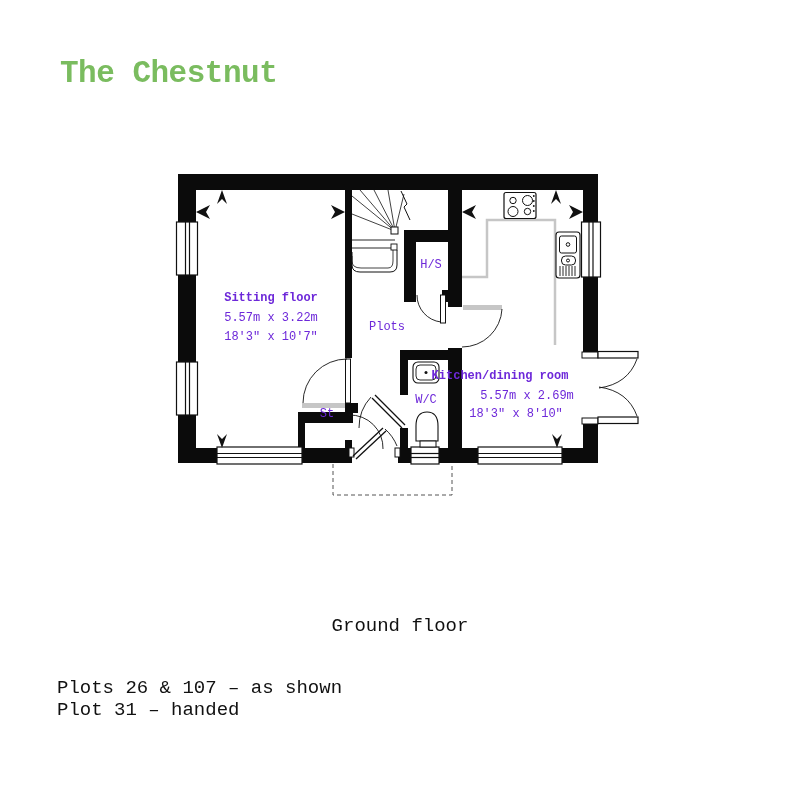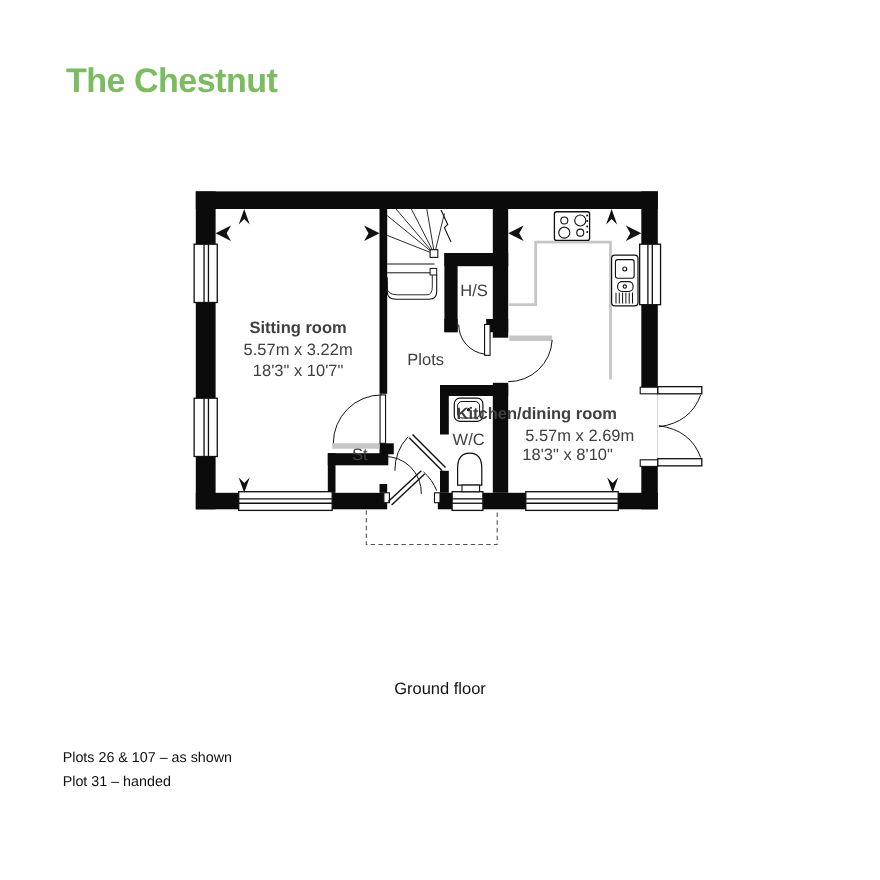--- a/index.html
+++ b/index.html
@@ -1,26 +1,26 @@
 <!DOCTYPE html>
 <html><head>
 <meta charset="utf-8">
 <style>
   html,body{margin:0;padding:0;background:#ffffff;}
   #canvas{position:relative;width:724px;height:800px;background:#ffffff;overflow:hidden;
-          font-family:Liberation Sans, sans-serif;color:#111;}
+          font-family:Liberation Mono, monospace;color:#111;}
   #plan-svg{position:absolute;left:0;top:0;}
   .title{position:absolute;left:60px;top:56px;font-size:31px;font-weight:bold;
          letter-spacing:-0.5px;color:#7abc5f;}
   .lbl{position:absolute;transform:translate(-50%,-50%);white-space:nowrap;
-       font-size:15px;line-height:1;color:#404040;}
+       font-size:12px;line-height:1;color:#6d28d9;}
   .lbl.bold{font-weight:bold;}
-  .caption{position:absolute;transform:translate(-50%,-50%);font-size:15px;
+  .caption{position:absolute;transform:translate(-50%,-50%);font-size:19px;
            font-weight:500;white-space:nowrap;}
-  .footer-line{position:absolute;left:57px;transform:translateY(-50%);font-size:13px;
+  .footer-line{position:absolute;left:57px;transform:translateY(-50%);font-size:19px;
                white-space:nowrap;}
 </style>
 </head>
 <body>
 
 <div id="canvas">
 
   <svg id="plan-svg" width="800" height="800" viewBox="0 0 800 800">
 
     <g fill="#0b0b0b" stroke="none">
@@ -184,25 +184,25 @@
       <polygon points="556,190 561,204 556,199 551,204"></polygon>
       <polygon points="583,212 569,205 573,212 569,219"></polygon>
       <polygon points="557,448 562,434 557,439 552,434"></polygon>
     </g>
 
     <path d="M333,464 L333,495 L452,495 L452,464" fill="none" stroke="#555" stroke-width="1" stroke-dasharray="4,3"></path>
   </svg>
 
   <div class="title">The Chestnut</div>
 
-  <div class="lbl bold" style="left:271px;top:298px;">Sitting room</div>
+  <div class="lbl bold" style="left:271px;top:298px;">Sitting floor</div>
   <div class="lbl" style="left:271px;top:318px;">5.57m x 3.22m</div>
   <div class="lbl" style="left:271px;top:337px;">18'3" x 10'7"</div>
 
-  <div class="lbl bold" style="left:488px;top:376px;">Kitchen/dining room</div>
+  <div class="lbl bold" style="left:500px;top:376px;">Kitchen/dining room</div>
   <div class="lbl" style="left:516px;top:396px;padding-left:22px;">5.57m x 2.69m</div>
   <div class="lbl" style="left:516px;top:414px;">18'3" x 8'10"</div>
 
   <div class="lbl" style="left:387px;top:327px;">Plots</div>
   <div class="lbl" style="left:431px;top:265px;">H/S</div>
   <div class="lbl" style="left:426px;top:400px;">W/C</div>
   <div class="lbl" style="left:327px;top:414px;">St</div>
 
   <div class="caption" style="left:400px;top:626px;">Ground floor</div>
 

